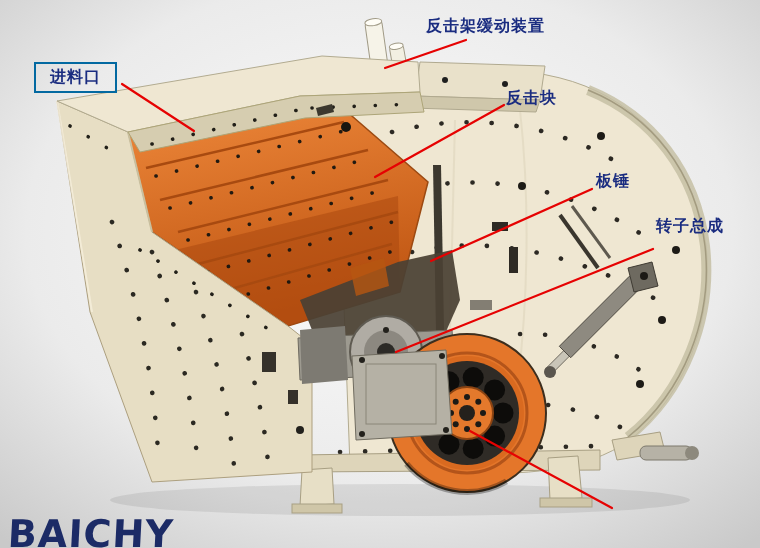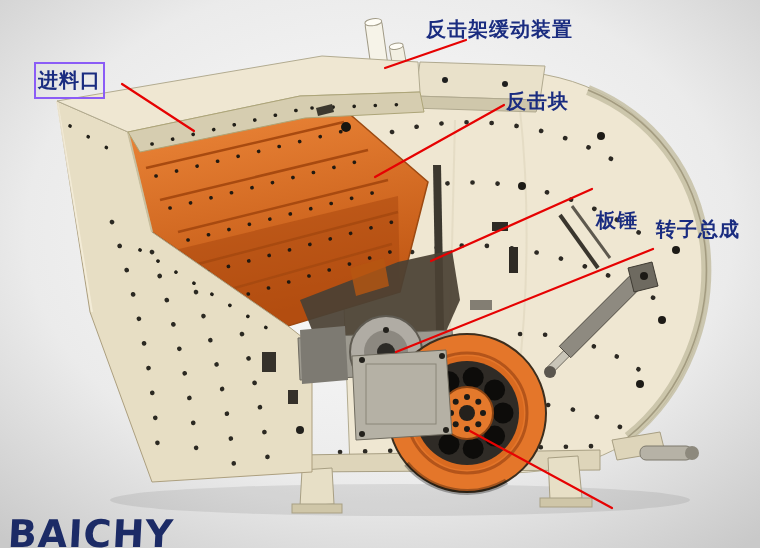--- a/index.html
+++ b/index.html
@@ -3,25 +3,25 @@
 <meta charset="utf-8">
 <style>
   html,body{margin:0;padding:0;background:#bfbfbf;}
   #stage{
     position:relative;width:760px;height:548px;overflow:hidden;
     font-family:"DejaVu Sans","Liberation Sans",sans-serif;
     background:#d8d8d8;
   }
   #machine-svg{position:absolute;left:0;top:0;}
   .label{
-    position:absolute;color:#1a2c80;font-size:20px;font-weight:bold;
+    position:absolute;color:#1a2c80;font-size:16px;font-weight:bold;
     white-space:nowrap;letter-spacing:1px;
   }
   .label-box{
-    border:2px solid #8b5cf6;padding:3px 2px;background:rgba(255,255,255,0.0);
+    border:2px solid #0369a1;padding:3px 14px;background:rgba(255,255,255,0.0);
   }
   #brand-logo{
     position:absolute;left:8px;top:512px;color:#1c2b66;font-size:38px;
     font-weight:bold;letter-spacing:1px;transform:skewX(-3deg);
   }
   
   .cream{fill:#efe7d2;stroke:#b2ab90;stroke-width:1;}
   .cream-dk{fill:#d6cdb0;stroke:#ada578;stroke-width:1;}
   .dots{fill:none;stroke:#1b1914;stroke-width:4.6;stroke-linecap:round;stroke-dasharray:0.1 25;opacity:.92;}
   .dots-sm{fill:none;stroke:#171510;stroke-width:3.6;stroke-linecap:round;stroke-dasharray:0.1 21;opacity:.95;}
@@ -226,19 +226,19 @@
       <line class="leader" x1="612" y1="508" x2="470" y2="431"></line>
     </g>
   </svg>
 
   <div class="label" style="left:426px;top:16px;">反击架缓动装置</div>
 
   <div class="label label-box" style="left:34px;top:62px;">进料口</div>
 
   <div class="label" style="left:506px;top:88px;">反击块</div>
 
-  <div class="label" style="left:596px;top:171px;margin-top:36px;">板锤</div>
+  <div class="label" style="left:596px;top:171px;">板锤</div>
 
   <div class="label" style="left:656px;top:216px;">转子总成</div>
 
 
   <div id="brand-logo">BAICHY</div>
 </div>
 
 </body></html>

